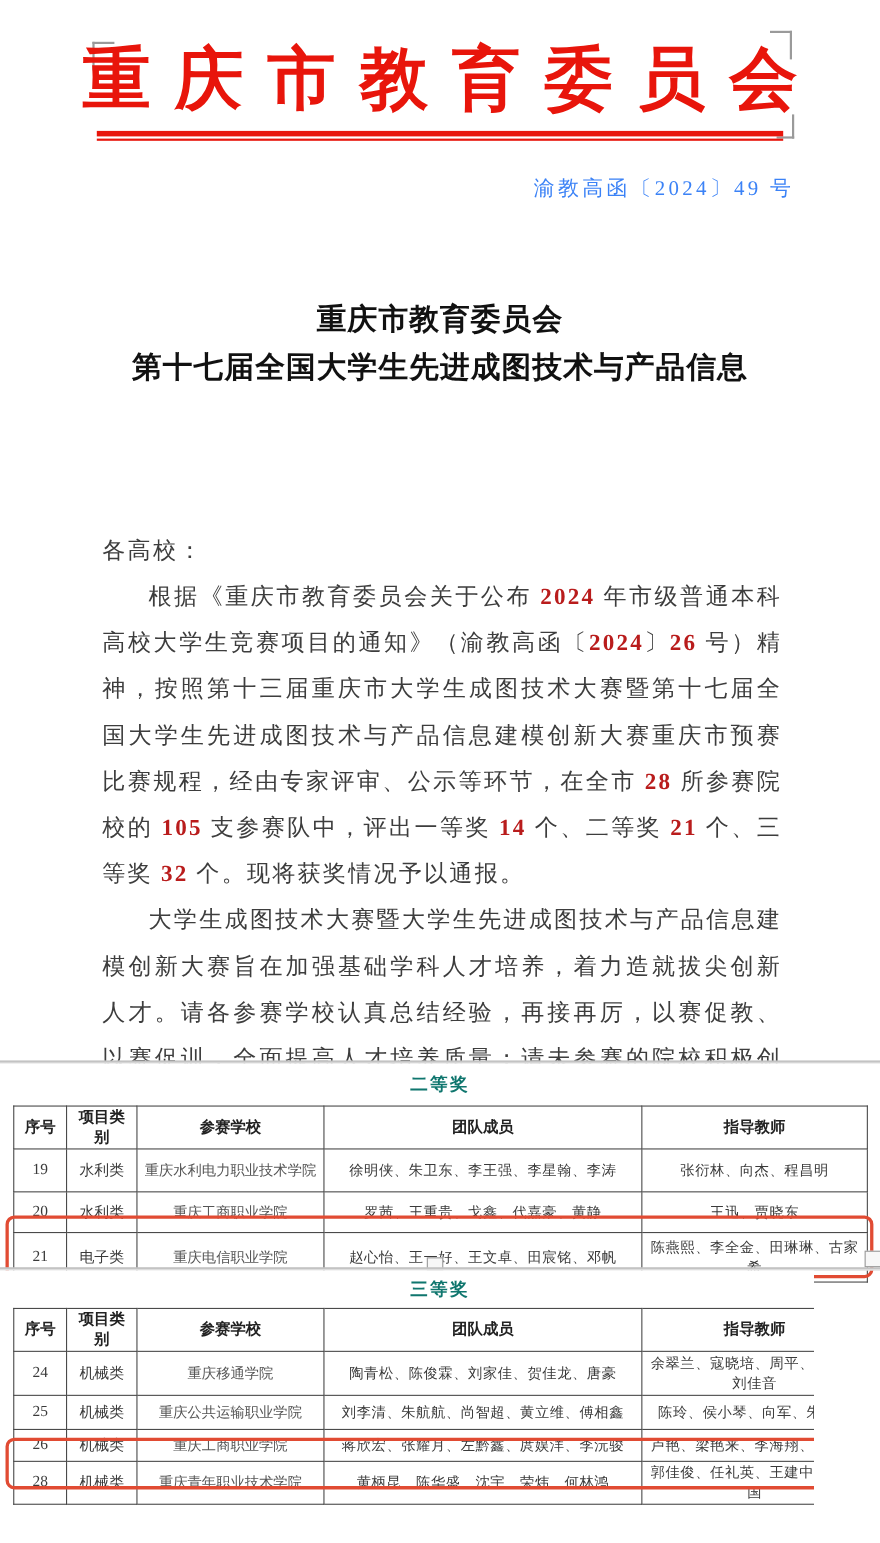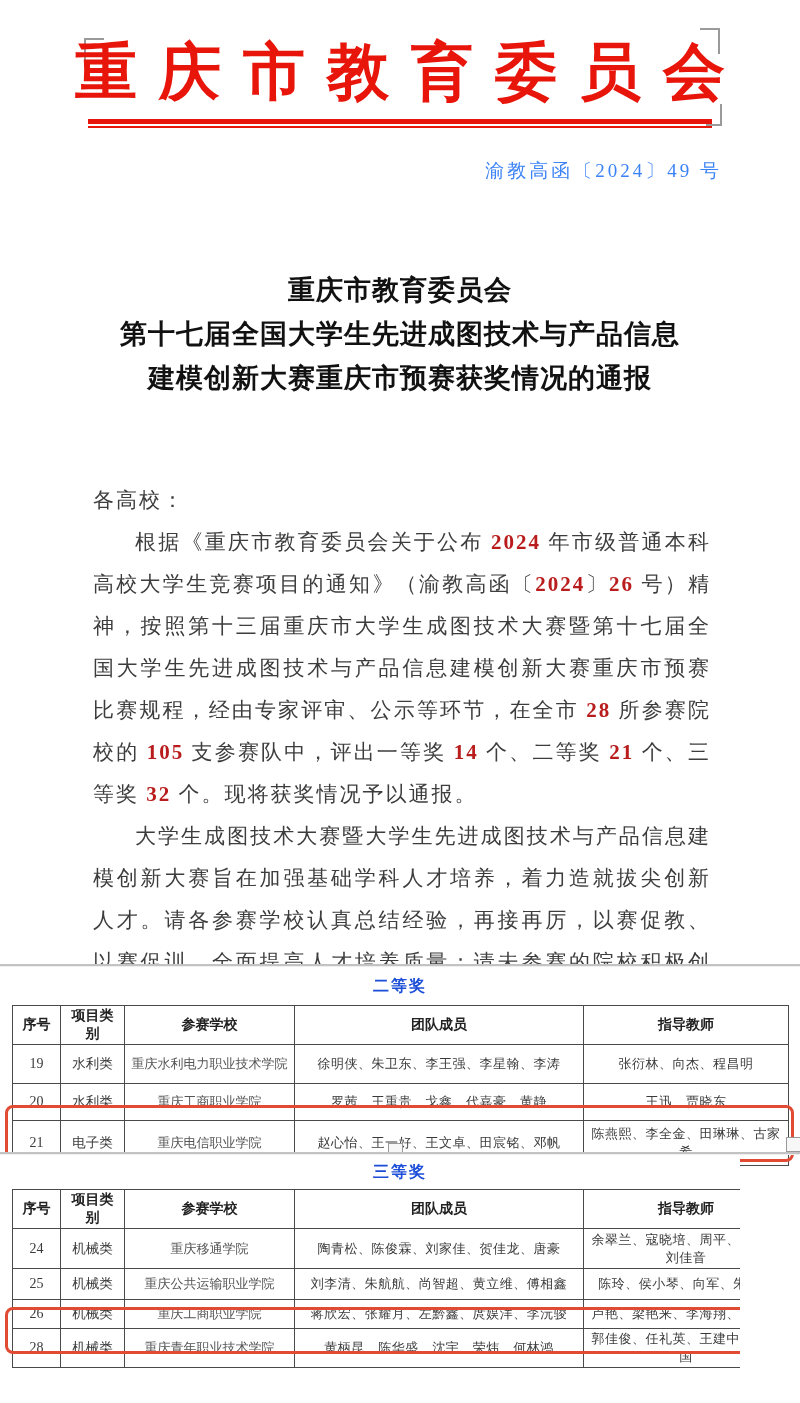--- a/index.html
+++ b/index.html
@@ -28,21 +28,21 @@
   .body-text .indent{text-indent:2em;}
   .body-text b{font-weight:700;color:#b91c1c;}
   
   .divider{position:absolute;left:0;width:800px;height:2px;background:#c3c3c3;border-bottom:1px solid #efefef;}
   .d1{top:964px;}
   .d2{top:1152px;}
   
   .seg-two{position:absolute;left:0;top:967px;width:800px;height:185px;overflow:visible;background:#fff;}
   .seg-three{position:absolute;left:0;top:1155px;width:740px;height:248px;overflow:hidden;background:#fff;}
   .prize-heading{width:800px;text-align:center;font-family:"Liberation Sans",sans-serif;
-                 font-size:16px;font-weight:600;color:#1d4ed8;letter-spacing:2px;}
+                 font-size:16px;font-weight:600;color:#0f766e;letter-spacing:2px;}
   .seg-two .prize-heading{margin:9px 0 8px 0;}
   .seg-three .prize-heading{margin:7px 0 6px 0;}
   table.award{border-collapse:collapse;table-layout:fixed;margin-left:12px;width:776px;
               font-size:13.5px;color:#3a3a3a;}
   table.award th,table.award td{border:1px solid #4a4a4a;text-align:center;vertical-align:middle;
               padding:1px 4px;overflow:hidden;}
   table.award th{font-family:"Liberation Sans",sans-serif;font-weight:600;font-size:14px;color:#222;}
   td.c-no{font-size:14px;}
   td.c-school{font-size:13px;color:#555;}
   td.c-team,td.c-teach{font-size:13px;letter-spacing:0.5px;}
@@ -76,21 +76,20 @@
     <div class="rule">
       <div class="rule-thick"></div>
       <div class="rule-thin"></div>
     </div>
 
     <div class="doc-number">渝教高函〔2024〕49 号</div>
 
     <div class="doc-title">
       <div>重庆市教育委员会</div>
       <div>第十七届全国大学生先进成图技术与产品信息</div>
-      <div>建模创新大赛重庆市预赛获奖情况的通报</div>
     </div>
 
     <div class="body-text">
       <p>各高校：</p>
       <p class="indent">根据《重庆市教育委员会关于公布 <b>2024</b> 年市级普通本科高校大学生竞赛项目的通知》（渝教高函〔<b>2024</b>〕<b>26</b> 号）精神，按照第十三届重庆市大学生成图技术大赛暨第十七届全国大学生先进成图技术与产品信息建模创新大赛重庆市预赛比赛规程，经由专家评审、公示等环节，在全市 <b>28</b> 所参赛院校的 <b>105</b> 支参赛队中，评出一等奖 <b>14</b> 个、二等奖 <b>21</b> 个、三等奖 <b>32</b> 个。现将获奖情况予以通报。</p>
       <p class="indent">大学生成图技术大赛暨大学生先进成图技术与产品信息建模创新大赛旨在加强基础学科人才培养，着力造就拔尖创新人才。请各参赛学校认真总结经验，再接再厉，以赛促教、以赛促训，全面提高人才培养质量；请未参赛的院校积极创造条件，主动参</p>
     </div>
   </section>
 
   <div class="divider d1"></div>

